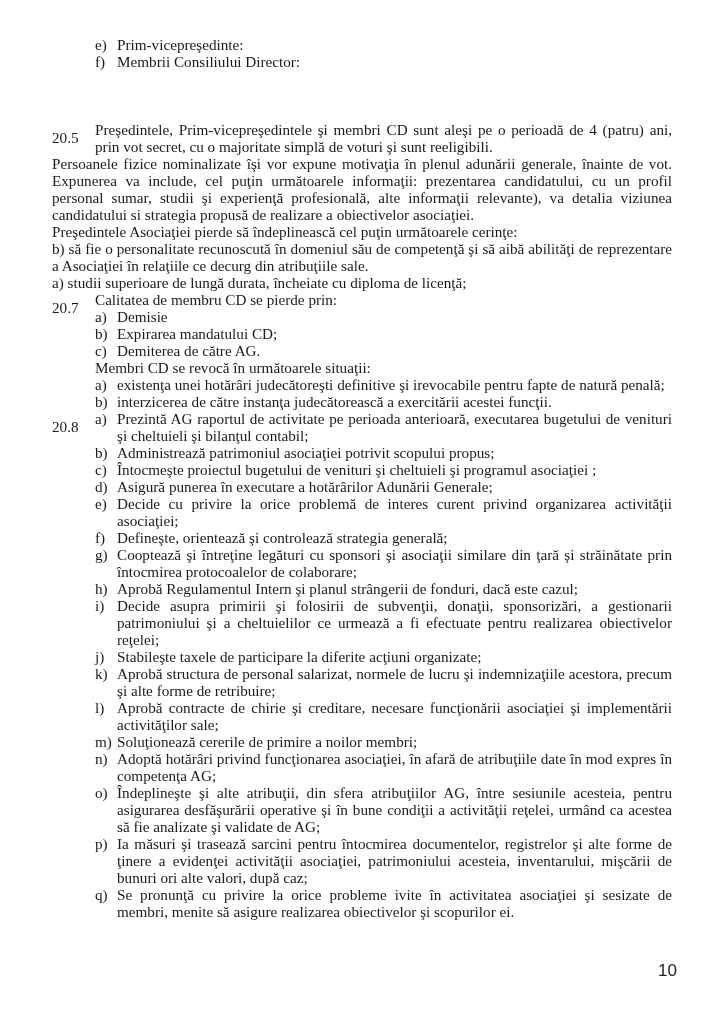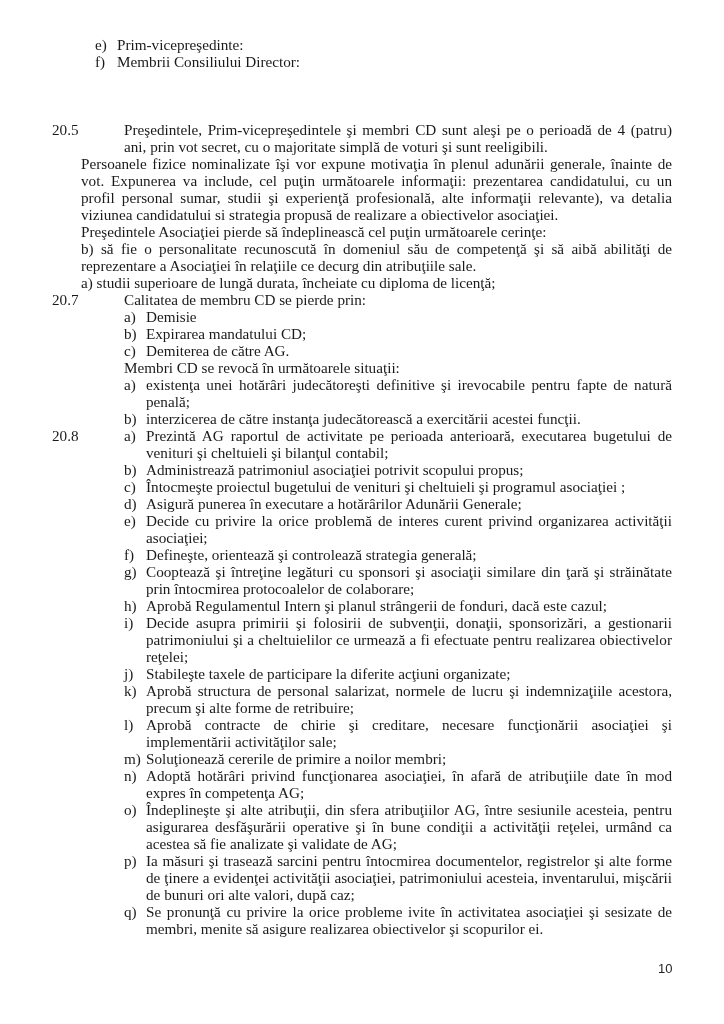--- a/index.html
+++ b/index.html
@@ -2,30 +2,30 @@
 <html><head>
 <meta charset="utf-8">
 <style>
   html, body { margin: 0; padding: 0; background: #ffffff; }
   body { width: 724px; height: 1024px; position: relative; overflow: hidden;
          font-family: "Liberation Serif", "DejaVu Serif", serif; color: #1a1a1a; }
   .page { position: absolute; left: 0; top: 0; width: 724px; height: 1024px; }
   .content { position: absolute; left: 52px; top: 36px; width: 620px;
              font-size: 15.2px; line-height: 17px; }
   .row { display: flex; }
-  .num { width: 43px; flex: 0 0 43px; }
-  .body { flex: 1; text-align: justify; margin-left: 29px; }
+  .num { width: 43px; flex: 0 0 43px; margin-top: 8px; }
+  .body { flex: 1; text-align: justify; }
   .body p { margin: 0; }
   .sub { display: flex; }
   .sub .lt { width: 22px; flex: 0 0 22px; }
   .sub .tx { flex: 1; text-align: justify; }
   .indent-sub { margin-left: 43px; }
   .gap-lg { height: 51px; }
   .pagenum { position: absolute; left: 658px; top: 961px; font-family: "Liberation Sans", sans-serif;
-             font-size: 13px; color: #222; }
+             font-size: 17px; color: #222; }
 </style>
 </head>
 <body>
 
 <div class="page">
   <div class="content">
 
     <div class="indent-sub">
       <div class="sub">
         <span class="lt">e)</span>

